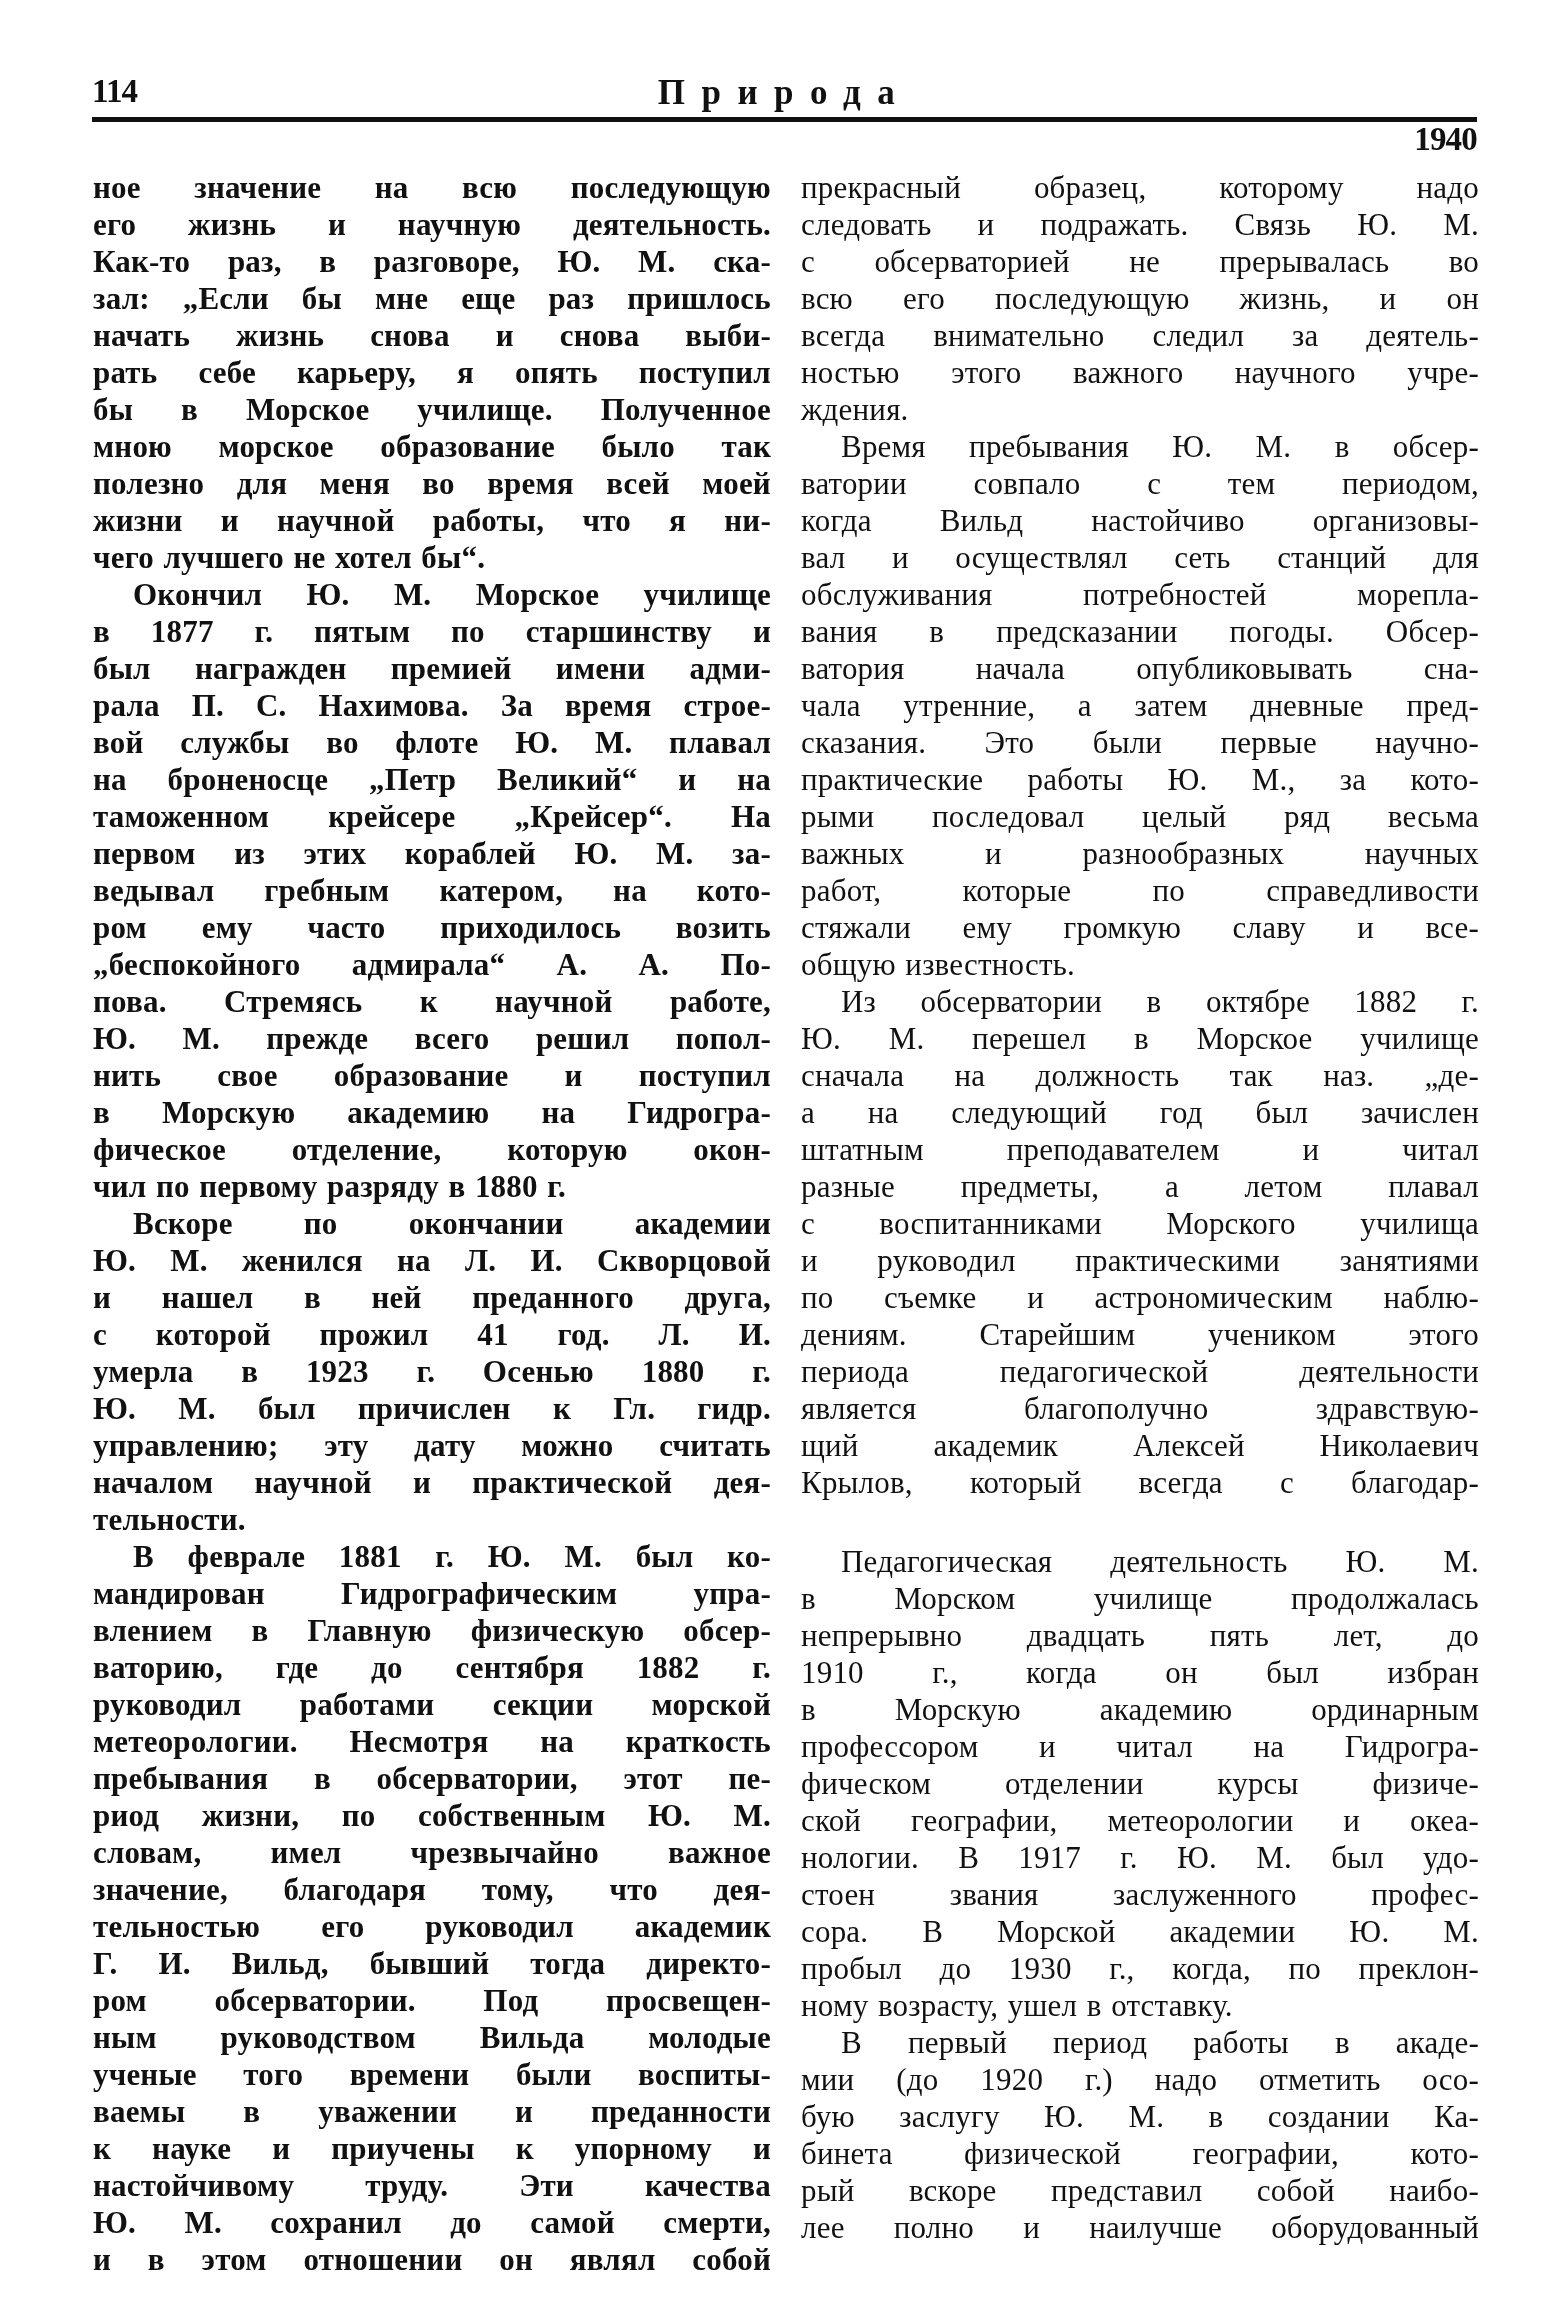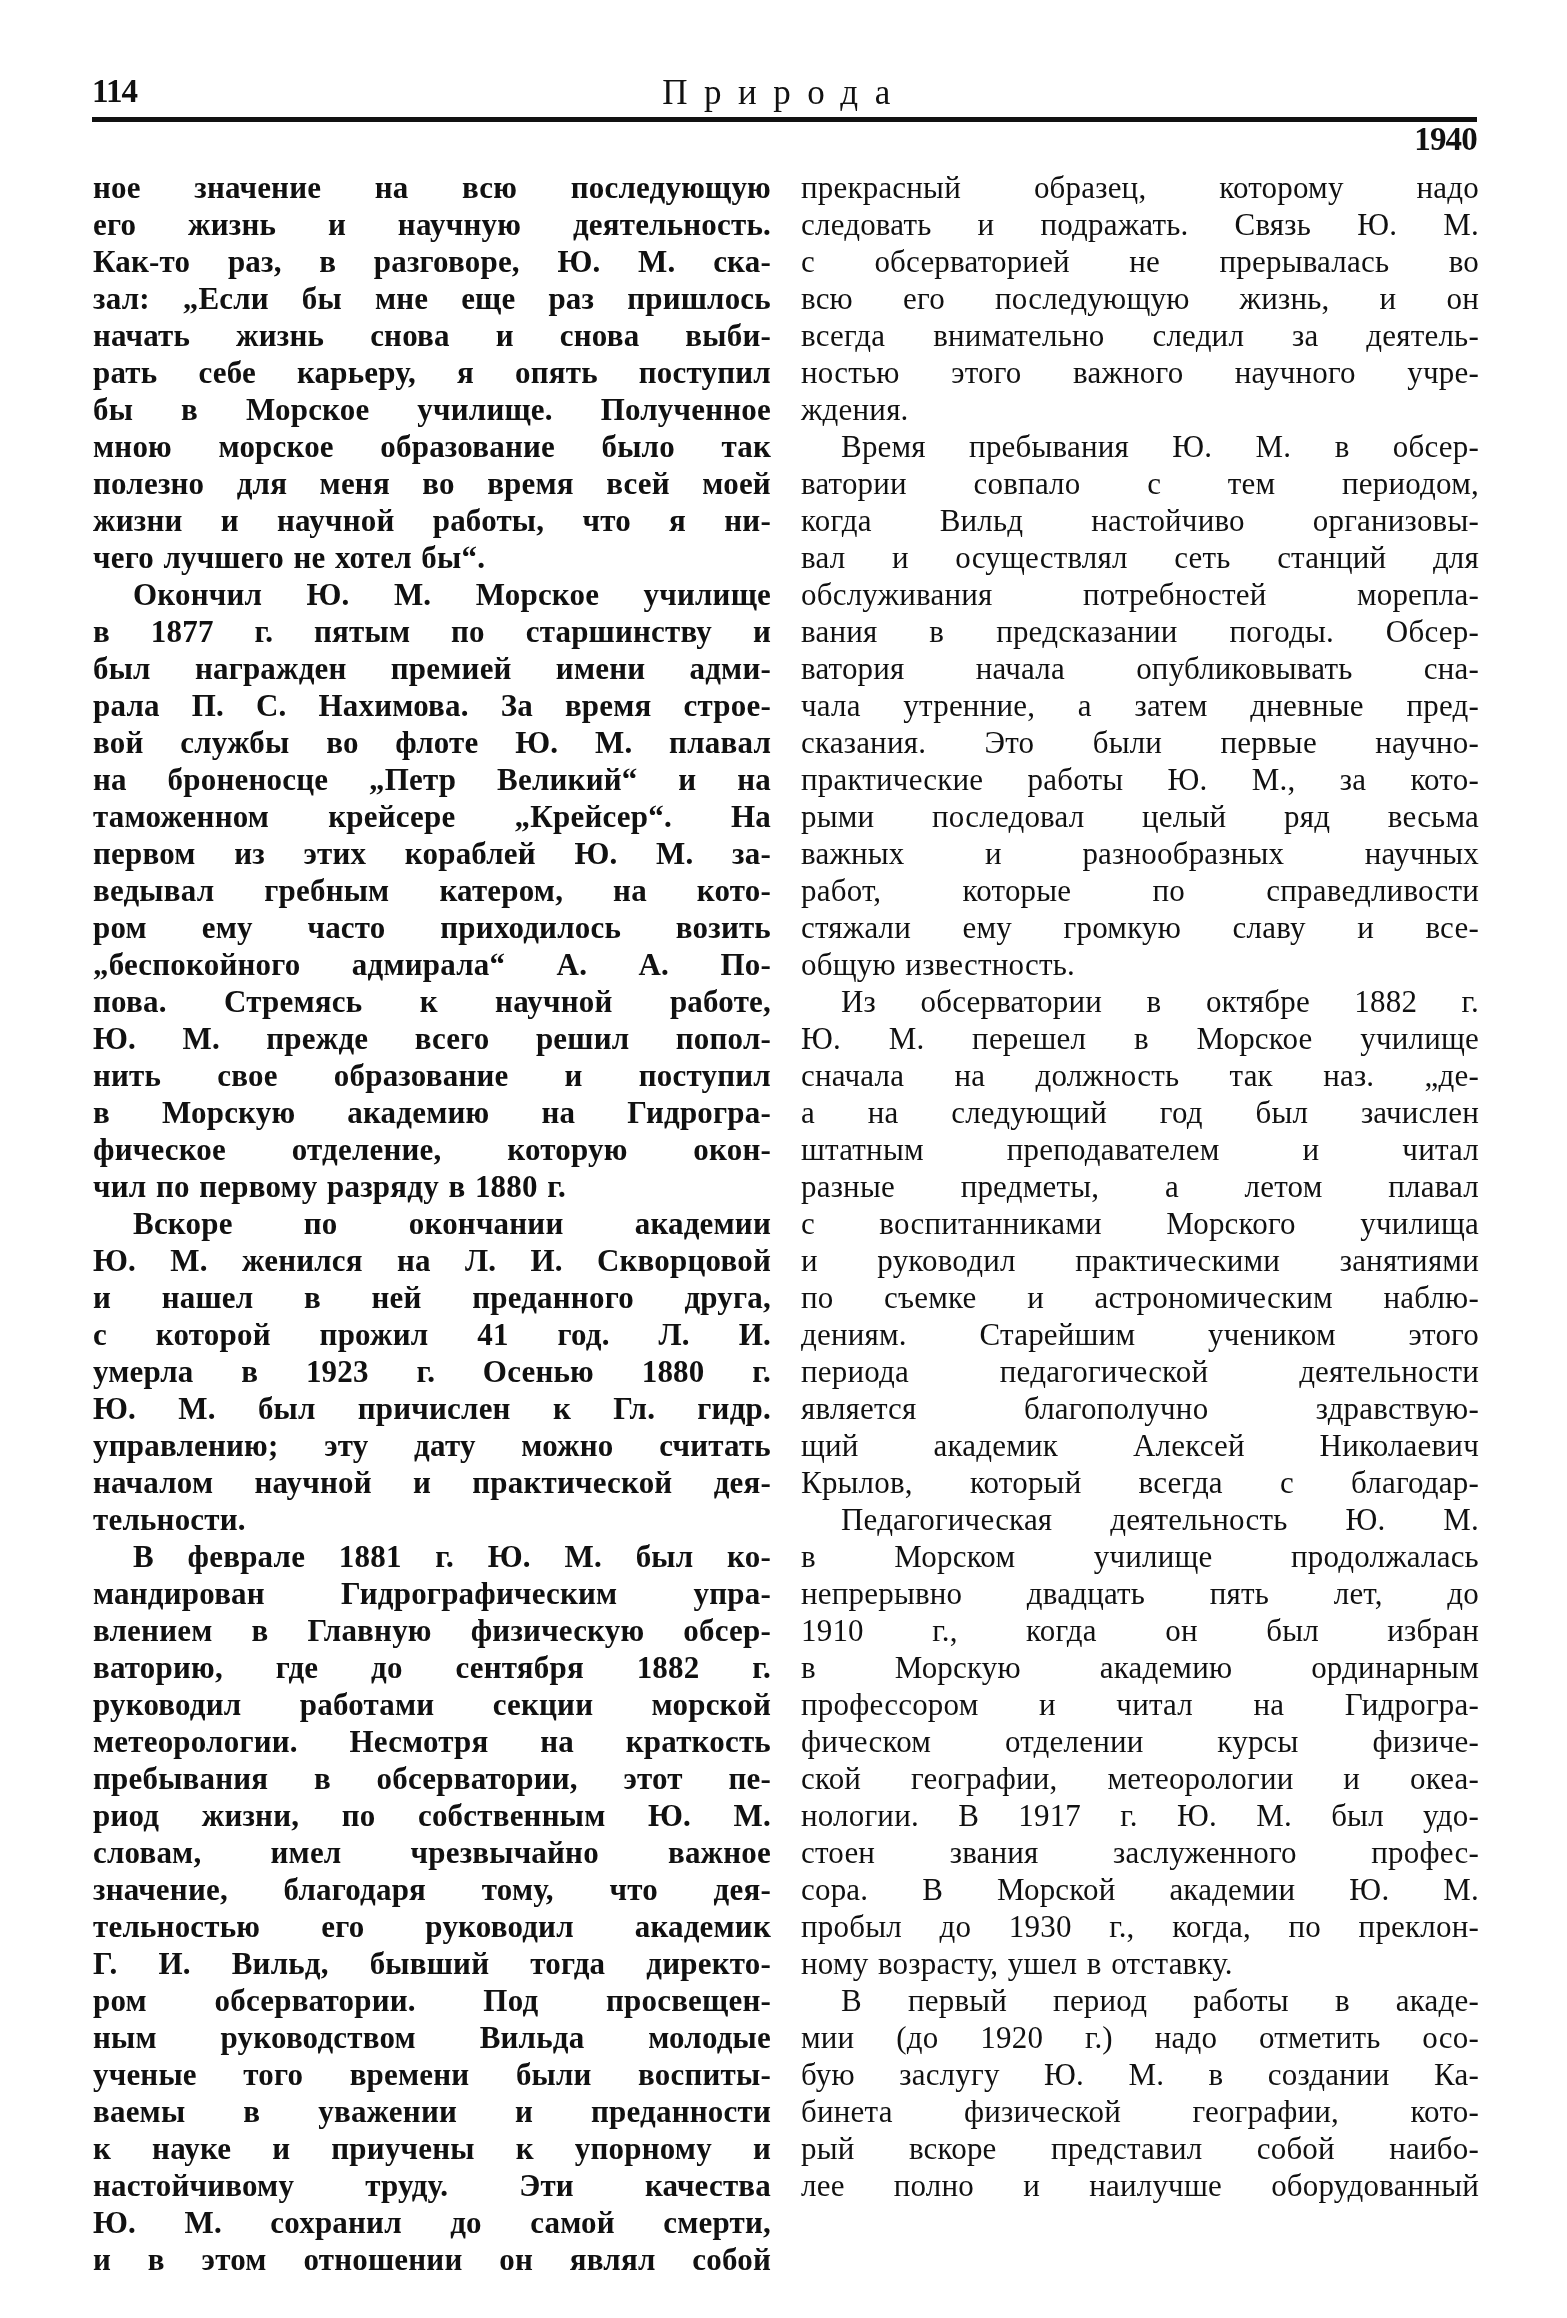--- a/index.html
+++ b/index.html
@@ -1,20 +1,20 @@
 <!DOCTYPE html>
 <html style="font-size:13px"><head>
 <meta charset="utf-8">
 <style>
   html, body { margin: 0; padding: 0; background: #ffffff; }
   body { width: 1567px; height: 2319px; position: relative; overflow: hidden;
          font-family: "Liberation Serif", "DejaVu Serif", serif; color: #111; }
   .header { position: absolute; left: 92px; top: 73px; width: 1385px; height: 41px; }
   .pnum { position: absolute; left: 0; top: 0; font-size: 33px; font-weight: bold; letter-spacing: -0.8px; }
-  .ptitle { position: absolute; left: 0; width: 1385px; top: 0; text-align: center; font-size: 35px; letter-spacing: 16.5px; }
+  .ptitle { position: absolute; left: 0; width: 1385px; top: 0; text-align: center; font-size: 35px; letter-spacing: 16.5px; font-weight: bold; }
   .pyear { position: absolute; right: 0; top: 0; font-size: 33px; font-weight: bold; letter-spacing: -0.8px; margin-top: 48px; }
   .rule { position: absolute; left: 92px; top: 117px; width: 1385px; height: 5px; background: #111; }
   .col { position: absolute; top: 169px; width: 678px; }
   .col.left { left: 93px; font-weight: bold; }
   .col.right { left: 801px; }
   .line { display: block; height: 37px; line-height: 37px; font-size: 31px;
           text-align: justify; text-align-last: justify; white-space: nowrap; overflow: visible;
           font-stretch: condensed; letter-spacing: 0.2px; word-spacing: 1.6px; }
   .line.indent { padding-left: 40px; }
   .line.last { text-align-last: left; }
@@ -671,21 +671,21 @@
       <span>Алексей</span>
       <span>Николаевич</span>
     </div>
     <div class="line jl">
       <span>Крылов,</span>
       <span>который</span>
       <span>всегда</span>
       <span>с</span>
       <span>благодар-</span>
     </div>
-    <div class="line indent jl" style="padding-left: 40px;">
+    <div class="line indent jl" style="padding-left: 40px; margin-top: 42px;">
       <span>Педагогическая</span>
       <span>деятельность</span>
       <span>Ю.</span>
       <span>М.</span>
     </div>
     <div class="line jl">
       <span>в</span>
       <span>Морском</span>
       <span>училище</span>
       <span>продолжалась</span>

